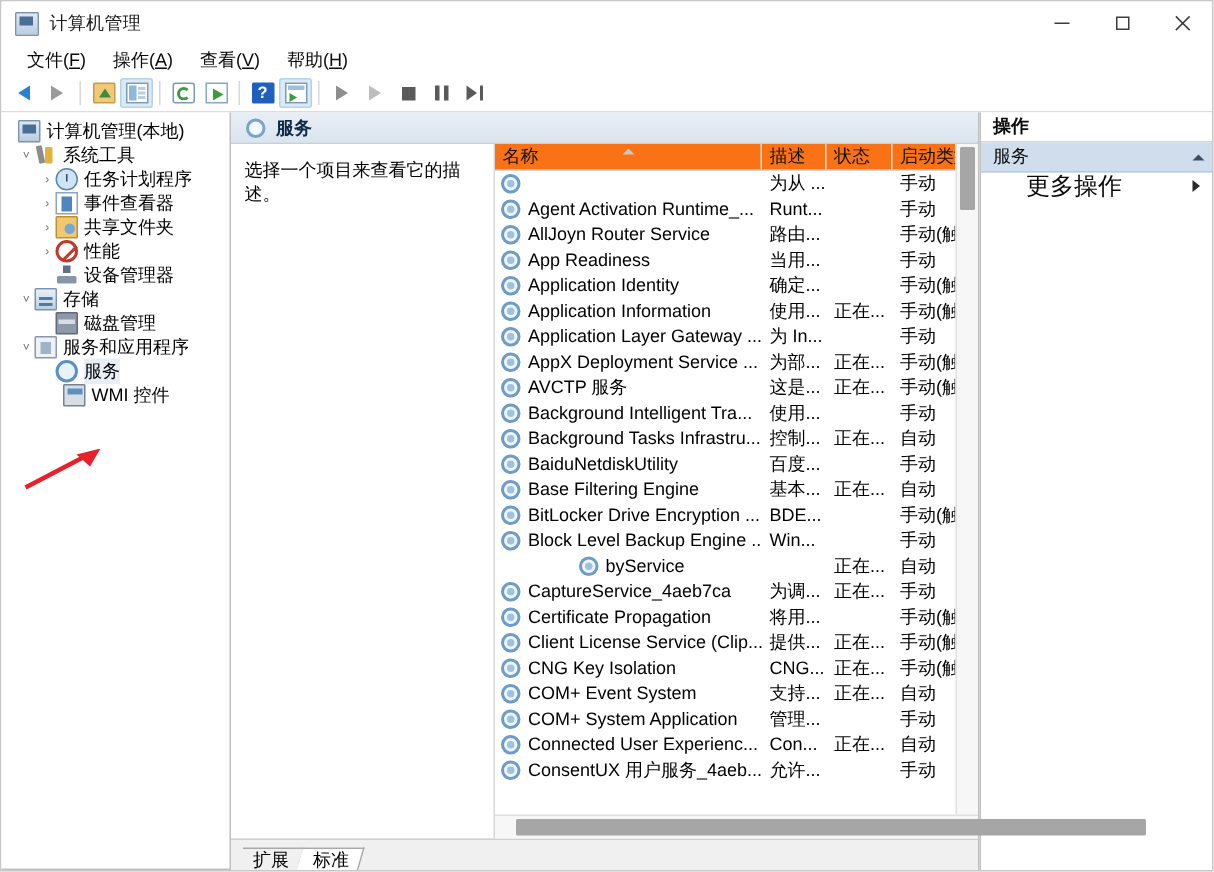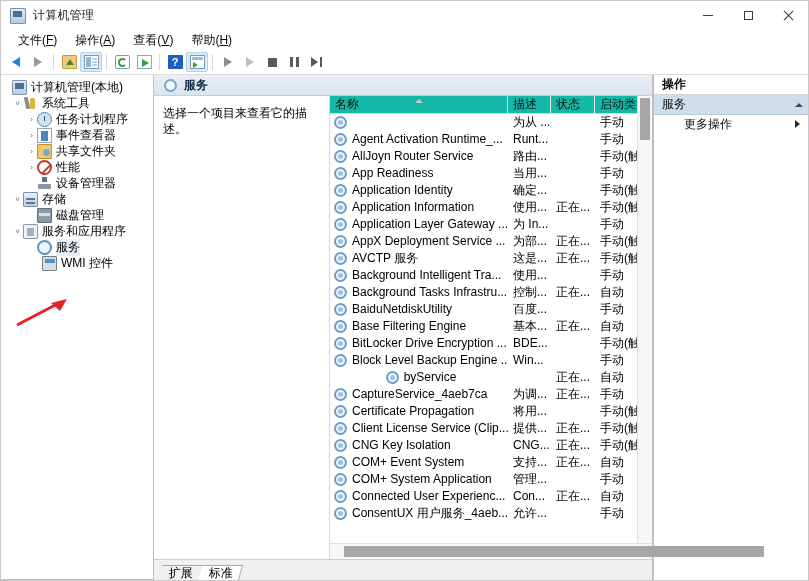--- a/index.html
+++ b/index.html
@@ -164,21 +164,21 @@
     background:#ffffff;border-right:1px solid #d8d8d8;
   }
   .desctext{font-size:12px;color:#000;line-height:16px;}
 
   .listpane{flex:1;min-width:0;display:flex;flex-direction:column;background:#ffffff;}
   .listwrap{flex:1;min-height:0;display:flex;position:relative;overflow:hidden;}
   .listcols{flex:1;min-width:0;overflow:hidden;}
 
   .hdr{
     height:17px;display:flex;align-items:center;
-    background:#14b8a6;border-bottom:1px solid #d9d9d9;
+    background:#f97316;border-bottom:1px solid #d9d9d9;
     position:relative;
   }
   .hcell{
     font-size:12px;color:#111;height:17px;line-height:17px;
     border-right:1px solid #e3e3e3;box-sizing:border-box;padding-left:5px;
     white-space:nowrap;overflow:hidden;position:relative;flex:none;
   }
   .sortcaret{
     position:absolute;left:50%;top:3px;margin-left:-4px;width:0;height:0;
     border-left:4px solid transparent;border-right:4px solid transparent;
@@ -239,21 +239,21 @@
   }
   .act-group{
     height:19px;display:flex;align-items:center;background:#cfdded;
     border-bottom:1px solid #b9cbdd;padding:0 5px 0 8px;
   }
   .act-group .gl{flex:1;font-size:12px;color:#0a0a0a;}
   .caret-up{width:0;height:0;border-left:4px solid transparent;border-right:4px solid transparent;border-bottom:4px solid #3c4e60;}
   .act-item{
     height:18px;display:flex;align-items:center;padding-left:30px;padding-right:8px;
   }
-  .act-item .al{flex:1;font-size:12px;color:#0a0a0a;}
+  .act-item .al{flex:1;font-size:16px;color:#0a0a0a;}
   .caret-right{width:0;height:0;border-top:4px solid transparent;border-bottom:4px solid transparent;border-left:5px solid #2b2b2b;}
 </style>
 </head>
 <body>
 
 <div class="window">
 
   <div class="titlebar">
     <span class="title-icon ti-computer"></span>
     <span class="title-text">计算机管理</span>

